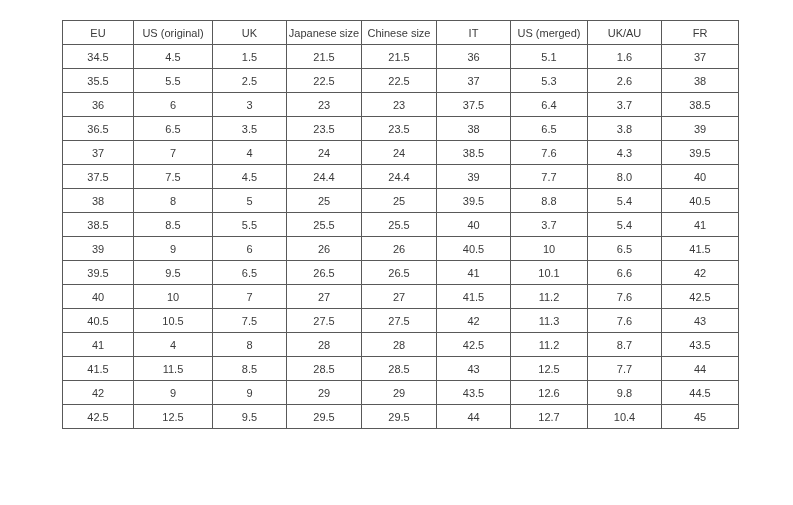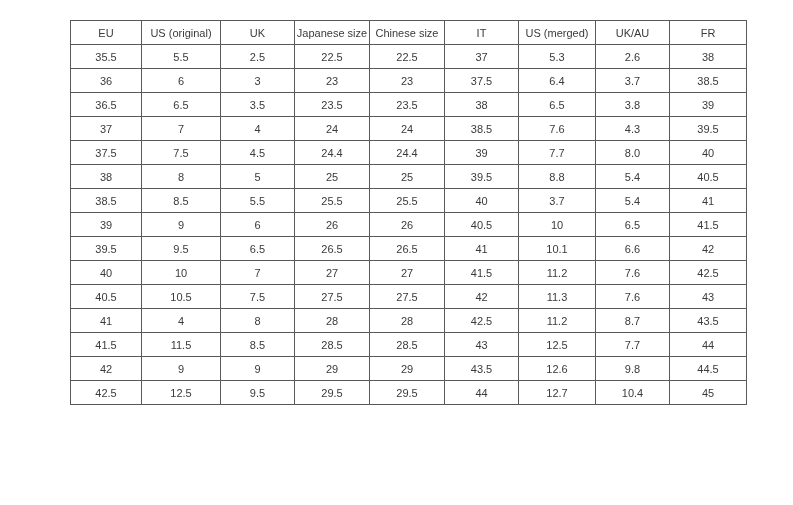--- a/index.html
+++ b/index.html
@@ -13,21 +13,20 @@
     height: 505px;
     background: #ffffff;
     overflow: hidden;
   }
   table.size-table {
     position: absolute;
     left: 62px;
     top: 20px;
     border-collapse: collapse;
     table-layout: fixed;
-    margin-left: 8px;
   }
   table.size-table th,
   table.size-table td {
     border: 1px solid #595959;
     font-family: "Liberation Sans", sans-serif;
     font-size: 11px;
     font-weight: normal;
     color: #3a3a3a;
     text-align: center;
     vertical-align: middle;
@@ -61,20 +60,31 @@
           <th>Japanese size</th>
           <th>Chinese size</th>
           <th>IT</th>
           <th>US (merged)</th>
           <th>UK/AU</th>
           <th>FR</th>
         </tr>
       </thead>
     <tbody>
         <tr>
+          <td>34.5</td>
+          <td>4.5</td>
+          <td>1.5</td>
+          <td>21.5</td>
+          <td>21.5</td>
+          <td>36</td>
+          <td>5.1</td>
+          <td>1.6</td>
+          <td>37</td>
+        </tr>
+        <tr>
           <td>35.5</td>
           <td>5.5</td>
           <td>2.5</td>
           <td>22.5</td>
           <td>22.5</td>
           <td>37</td>
           <td>5.3</td>
           <td>2.6</td>
           <td>38</td>
         </tr>

